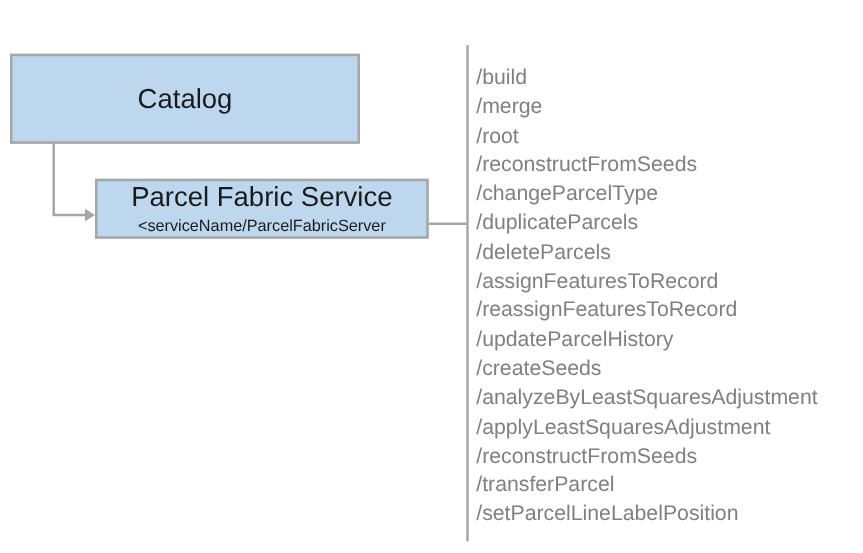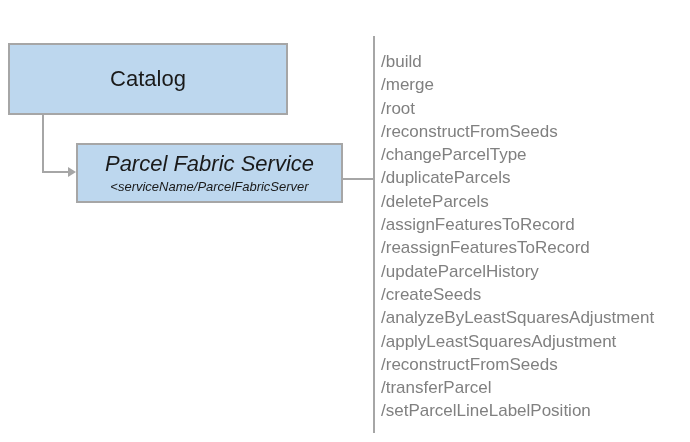--- a/index.html
+++ b/index.html
@@ -39,21 +39,21 @@
     color: var(--box-text);
   }
   .box-subtitle {
     font-size: 13px;
     line-height: 16px;
     margin-top: 2px;
     color: var(--box-text);
   }
 
   .catalog-box { left: 8px; top: 43px; width: 280px; height: 72px; }
-  .service-box { left: 76px; top: 143px; width: 267px; height: 60px; font-style: italic; }
+  .service-box { left: 76px; top: 143px; width: 267px; height: 48px; }
 
   .seg { position: absolute; background: var(--connector); }
   .elbow-vertical   { left: 42px;  top: 115px; width: 2px;  height: 57px; }
   .elbow-horizontal { left: 42px;  top: 171px; width: 27px; height: 2px; }
   .arrow-head {
     position: absolute;
     left: 68px; top: 167px;
     width: 0; height: 0;
     border-top: 5px solid transparent;
     border-bottom: 5px solid transparent;

